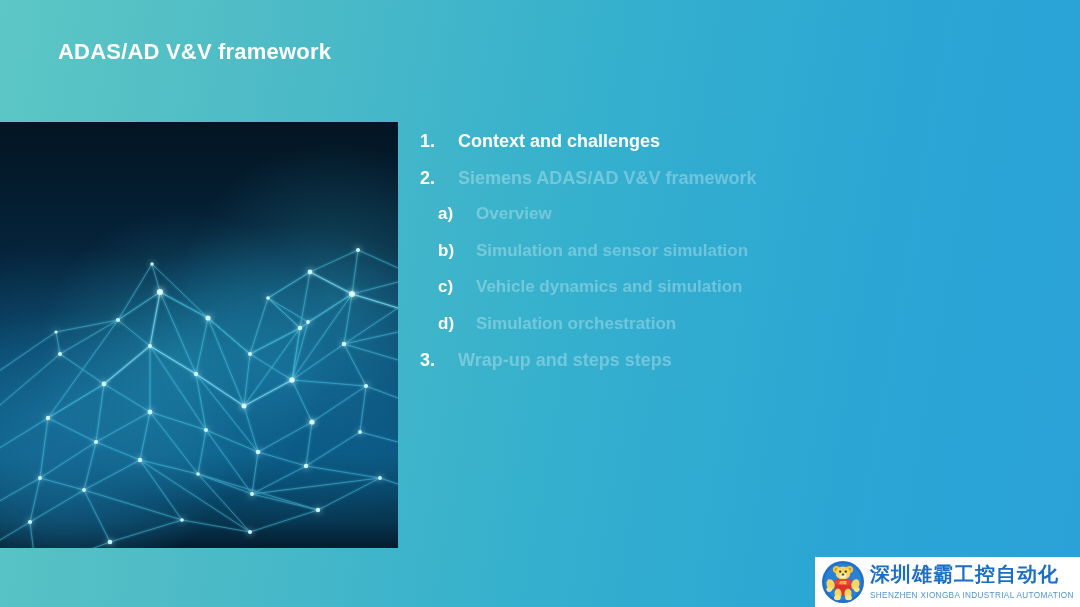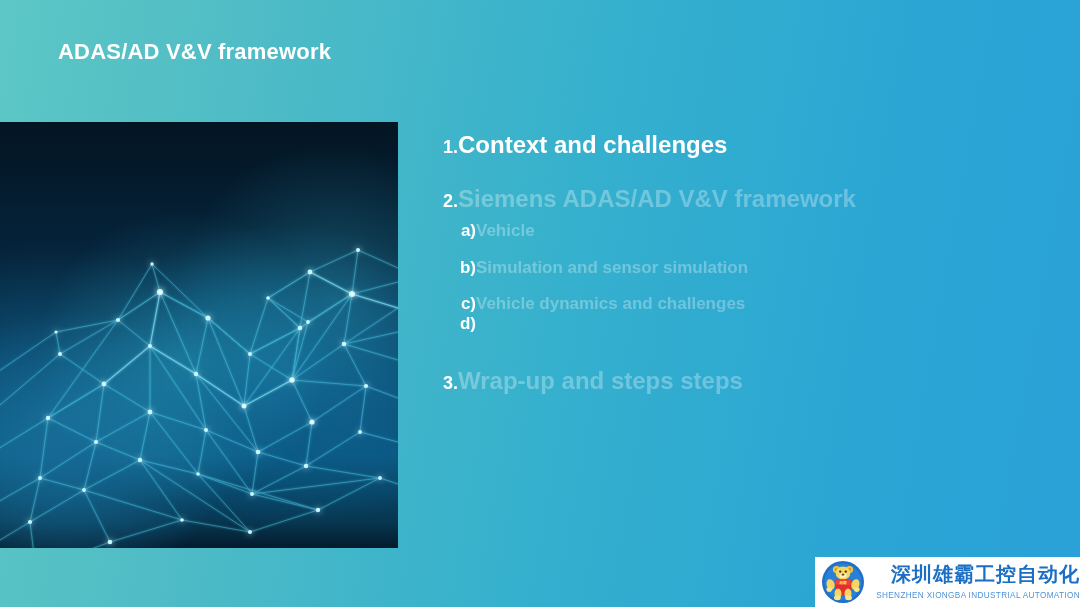--- a/index.html
+++ b/index.html
@@ -7,21 +7,20 @@
     padding: 0;
     background: #101010;
   }
   .slide {
     position: relative;
     width: 1080px;
     height: 607px;
     overflow: hidden;
     font-family: "Liberation Sans", sans-serif;
     background: linear-gradient(100deg, #5cc7c5 0%, #4fbcc6 22%, #35b0cd 52%, #2ba6d4 78%, #2aa1d8 100%);
-    text-align: right;
   }
 
   
   .slide-title {
     position: absolute;
     left: 58px;
     top: 39px;
     font-size: 22px;
     font-weight: bold;
     color: #ffffff;
@@ -75,27 +74,27 @@
   .agenda-marker {
     flex: 0 0 auto;
     font-size: 18px;
     font-weight: bold;
     color: #ffffff;
     width: 38px;
   }
   .agenda-row.level-2 .agenda-marker { width: 38px; font-size: 17px; }
 
   .agenda-label {
-    font-size: 24px;
+    font-size: 18px;
     font-weight: bold;
     color: #ffffff;
     white-space: nowrap;
   }
   .agenda-row.level-2 .agenda-label { font-size: 17px; }
-  .agenda-row.dim .agenda-label { color: rgba(255,255,255,0.30); margin-top: 17px; }
+  .agenda-row.dim .agenda-label { color: rgba(255,255,255,0.30); }
 
   
   .logo-panel {
     position: absolute;
     left: 815px;
     top: 557px;
     width: 265px;
     height: 50px;
     background: #ffffff;
     display: flex;
@@ -257,35 +256,36 @@
       <span class="agenda-label">Context and challenges</span>
     </div>
 
     <div class="agenda-row level-1 dim">
       <span class="agenda-marker">2.</span>
       <span class="agenda-label">Siemens ADAS/AD V&amp;V framework</span>
     </div>
 
     <div class="agenda-row level-2 dim">
       <span class="agenda-marker">a)</span>
-      <span class="agenda-label">Vehicle</span>
+      <span class="agenda-label">Overview</span>
     </div>
 
     <div class="agenda-row level-2 dim">
       <span class="agenda-marker">b)</span>
       <span class="agenda-label">Simulation and sensor simulation</span>
     </div>
 
     <div class="agenda-row level-2 dim">
       <span class="agenda-marker">c)</span>
-      <span class="agenda-label">Vehicle dynamics and challenges</span>
+      <span class="agenda-label">Vehicle dynamics and simulation</span>
     </div>
 
     <div class="agenda-row level-2 dim">
       <span class="agenda-marker">d)</span>
+      <span class="agenda-label">Simulation orchestration</span>
     </div>
 
     <div class="agenda-row level-1 dim">
       <span class="agenda-marker">3.</span>
       <span class="agenda-label">Wrap-up and steps steps</span>
     </div>
 
   </div>
 
   <div class="logo-panel">

